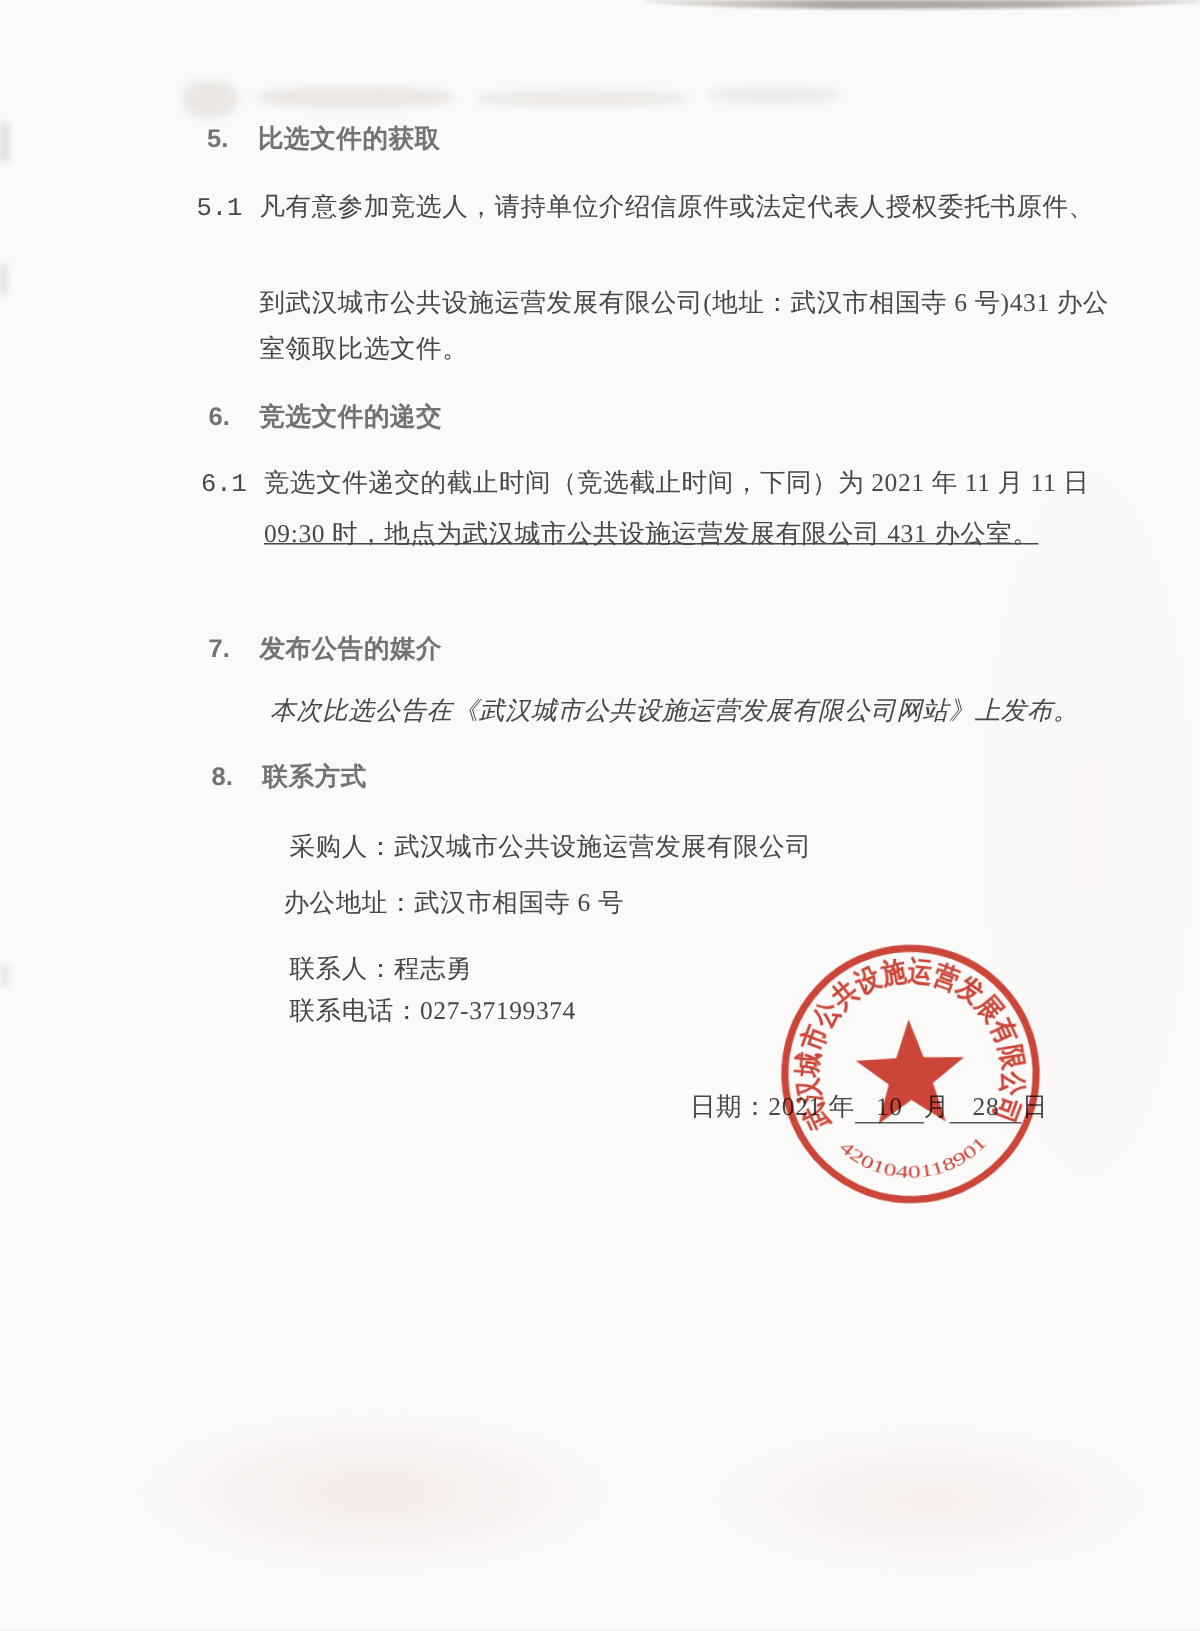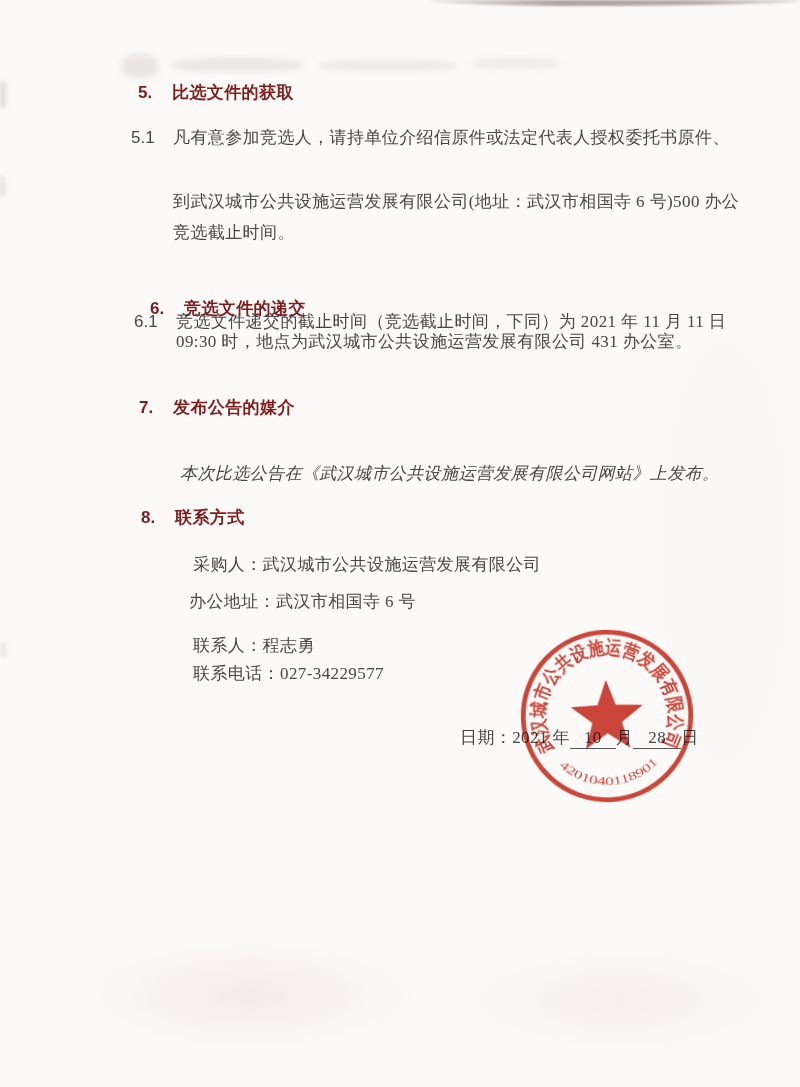--- a/index.html
+++ b/index.html
@@ -25,23 +25,23 @@
   .g1 { left:122px; top:54px;  width:36px;  height:24px; opacity:.40; }
   .g2 { left:172px; top:58px;  width:130px; height:14px; opacity:.38; }
   .g3 { left:318px; top:60px;  width:140px; height:11px; opacity:.32; }
   .g4 { left:472px; top:58px;  width:88px;  height:11px; opacity:.28; }
   .edge-mark { position:absolute; background:#c8c1bb; filter:blur(2px); }
   .e1 { left:0; top:82px;  width:6px; height:26px; opacity:.5; }
   .e2 { left:0; top:176px; width:5px; height:20px; opacity:.45; }
   .e3 { left:1px; top:643px; width:5px; height:14px; opacity:.4; }
 
   .line { position:absolute; white-space:nowrap; font-size:17px; letter-spacing:0.4px; line-height:20px; }
-  .heading { font-weight:bold; color:#7f1d1d; }
+  .heading { font-weight:bold; color:#737373; }
   .h-num { display:inline-block; width:34px; font-family:"Liberation Sans", sans-serif; font-weight:bold; letter-spacing:0; }
-  .c-num { display:inline-block; width:42px; font-family:Liberation Sans, sans-serif; letter-spacing:0; }
+  .c-num { display:inline-block; width:42px; font-family:Liberation Mono, monospace; letter-spacing:0; }
 
   .date-row { position:absolute; left:460px; top:726px; white-space:nowrap; font-size:17px; letter-spacing:0.4px; z-index:2; }
   .u-line { display:inline-block; text-align:center; border-bottom:1.4px solid #565656; height:20px; vertical-align:bottom; }
   .u-month { width:46px; } .u-day { width:48px; }
 
   .stamp { position:absolute; left:512px; top:621px; width:190px; height:190px;
     mix-blend-mode:multiply; opacity:.92; transform:rotate(-2deg); filter:blur(0.35px); z-index:3; }
   .stamp text { font-family:"Liberation Serif", serif; }
 </style>
 </head>
@@ -61,57 +61,57 @@
   <div class="tint tint-bottom2"></div>
   <div class="tint tint-right"></div>
 
   <div class="line heading" style="left:138px; top:83px;">
     <span class="h-num">5.</span><span>比选文件的获取</span>
   </div>
   <div class="line" style="left:131px; top:128px;">
     <span class="c-num">5.1</span><span>凡有意参加竞选人，请持单位介绍信原件或法定代表人授权委托书原件、</span>
   </div>
   <div class="line" style="left:173px; top:192px;">
-    <span>到武汉城市公共设施运营发展有限公司(地址：武汉市相国寺 6 号)500 办公</span>
+    <span>到武汉城市公共设施运营发展有限公司(地址：武汉市相国寺 6 号)431 办公</span>
   </div>
   <div class="line" style="left:173px; top:223px;">
-    <span>竞选截止时间。</span>
+    <span>室领取比选文件。</span>
   </div>
 
-  <div class="line heading" style="left:150px; top:268px;margin-top:31px;">
+  <div class="line heading" style="left:139px; top:268px;">
     <span class="h-num">6.</span><span>竞选文件的递交</span>
   </div>
   <div class="line" style="left:134px; top:312px;">
     <span class="c-num">6.1</span><span>竞选文件递交的截止时间（竞选截止时间，下同）为 2021 年 11 月 11 日</span>
   </div>
-  <div class="line" style="left:176px; top:332px;">
+  <div class="line" style="left:176px; top:346px;text-decoration:underline;">
     <span>09:30 时，地点为武汉城市公共设施运营发展有限公司 431 办公室。</span>
   </div>
 
-  <div class="line heading" style="left:139px; top:398px;">
+  <div class="line heading" style="left:139px; top:423px;">
     <span class="h-num">7.</span><span>发布公告的媒介</span>
   </div>
   <div class="line" style="left:180px; top:464px;font-style:italic;">
     <span>本次比选公告在《武汉城市公共设施运营发展有限公司网站》上发布。</span>
   </div>
 
   <div class="line heading" style="left:141px; top:508px;">
     <span class="h-num">8.</span><span>联系方式</span>
   </div>
   <div class="line" style="left:193px; top:555px;">
     <span>采购人：武汉城市公共设施运营发展有限公司</span>
   </div>
   <div class="line" style="left:189px; top:592px;">
     <span>办公地址：武汉市相国寺 6 号</span>
   </div>
   <div class="line" style="left:193px; top:636px;">
     <span>联系人：程志勇</span>
   </div>
   <div class="line" style="left:193px; top:664px;">
-    <span>联系电话：027-34229577</span>
+    <span>联系电话：027-37199374</span>
   </div>
 
   <div class="date-row">
     <span>日期：2021 年</span><span class="u-line u-month">10</span><span>月</span><span class="u-line u-day">28</span><span>日</span>
   </div>
 
   <div class="stamp">
     <svg width="190" height="190" viewBox="0 0 220 220">
       <defs>
         <path id="arcTop" d="M 47.6 146 A 72 72 0 1 1 172.4 146" fill="none"></path>

